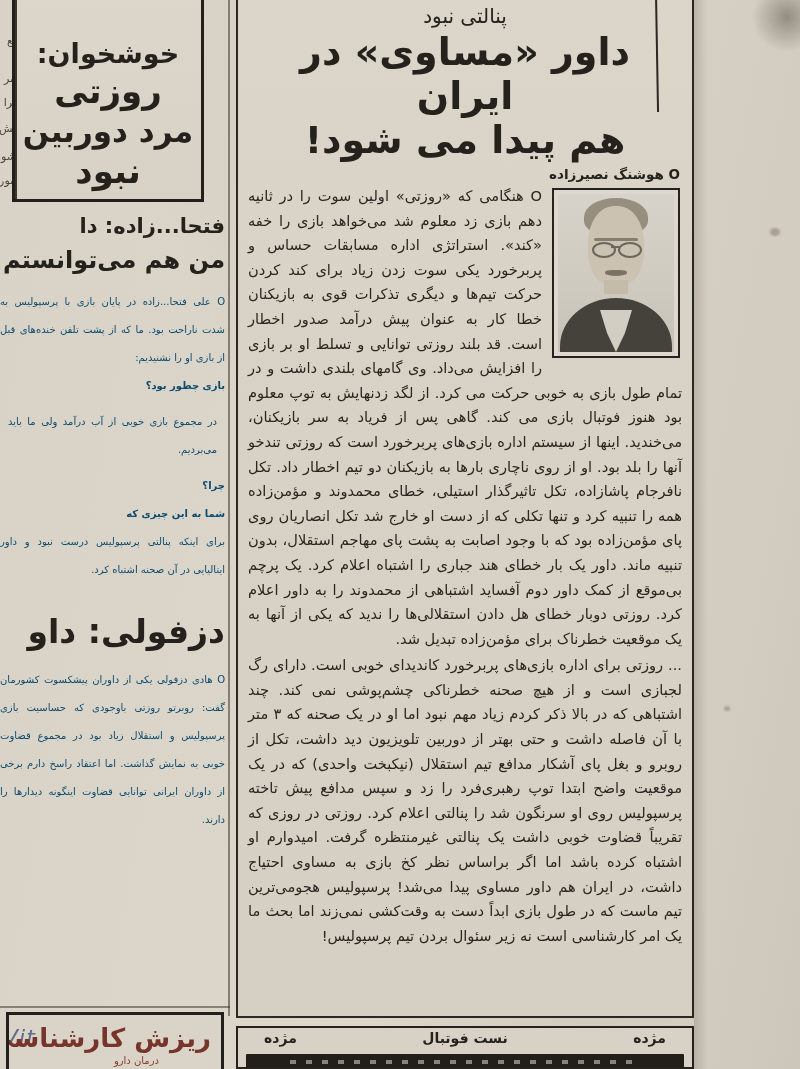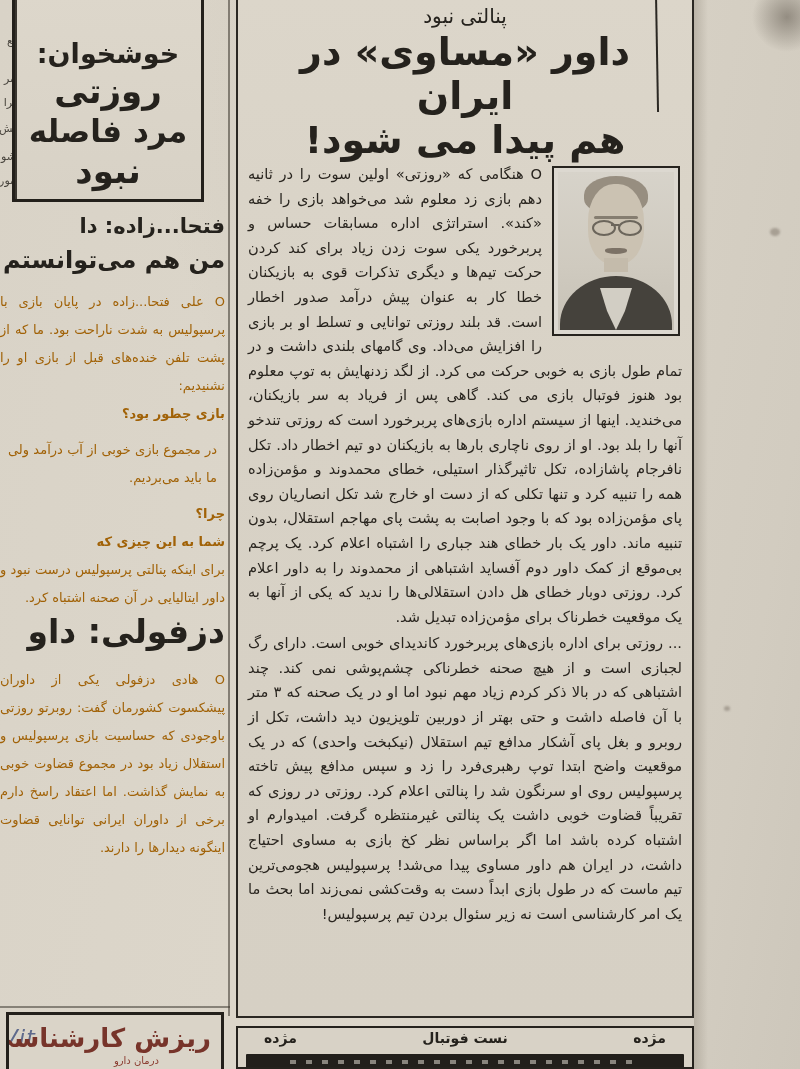--- a/index.html
+++ b/index.html
@@ -23,21 +23,21 @@
     padding-bottom:8px;box-sizing:border-box;
   }
   .lc-box .l1{font-size:27px;font-weight:bold;letter-spacing:-1px;}
   .lc-box .l2{font-size:34px;font-weight:bold;margin-top:2px;}
   .lc-box .l3{font-size:31px;font-weight:bold;margin-top:2px;}
   .lc-box .l4{font-size:34px;font-weight:bold;margin-top:2px;}
   .lc-text{position:absolute;width:300px;direction:rtl;text-align:right;}
   .cutL{left:auto;right:5px;}  
   .h-fatah{top:214px;font-size:21px;font-weight:bold;white-space:nowrap;}
   .h-fatah2{top:246px;font-size:24px;font-weight:bold;white-space:nowrap;}
-  .lc-para{font-size:13px;line-height:28px;text-align:justify;color:#a16207;}
+  .lc-para{font-size:10px;line-height:28px;text-align:justify;color:#0c4a6e;}
   .lc-q{font-weight:bold;}
   .p-fatah{top:288px;width:225px;}
   .h-dezf{top:612px;font-size:33px;font-weight:bold;white-space:nowrap;}
   .p-dezf{top:666px;width:225px;}
   .lc-ad{
     position:absolute;left:6px;top:1012px;width:218px;height:60px;
     border:3px solid #23201b;background:#dad4c8;box-sizing:border-box;overflow:hidden;
   }
   .ad-title{position:absolute;right:10px;top:8px;font-size:26px;font-weight:bold;color:#77342a;direction:rtl;white-space:nowrap;}
   .ad-sub{position:absolute;right:62px;top:40px;font-size:10px;color:#8a3a2e;direction:rtl;}
@@ -100,21 +100,21 @@
   <span class="edge-frag" style="top:34px">نع</span>
   <span class="edge-frag" style="top:72px">مر</span>
   <span class="edge-frag" style="top:96px">برا</span>
   <span class="edge-frag" style="top:122px">نش</span>
   <span class="edge-frag" style="top:150px">شو</span>
   <span class="edge-frag" style="top:174px">مور</span>
 
   <div class="lc-box rtl">
     <div class="l1">خوشخوان:</div>
     <div class="l2">روزتی</div>
-    <div class="l3">مرد فاصله</div>
+    <div class="l3">مرد دوربین</div>
     <div class="l4">نبود</div>
   </div>
 
   <div class="lc-text cutL h-fatah">فتحا...زاده: دا</div>
   <div class="lc-text cutL h-fatah2">من هم می‌توانستم مث</div>
 
   <div class="lc-text cutL p-fatah">
     <p class="lc-para" style="margin:0">O علی فتحا...زاده در پایان بازی با پرسپولیس به شدت ناراحت بود. ما که از پشت تلفن خنده‌های قبل از بازی او را نشنیدیم:</p>
     <p class="lc-para lc-q" style="margin:0">بازی چطور بود؟</p>
     <p class="lc-para" style="margin:8px">در مجموع بازی خوبی از آب درآمد ولی ما باید می‌بردیم.</p>
@@ -139,20 +139,21 @@
 </div>
 
 <div class="divider-rule"></div>
 
 <div class="article">
   <div class="kicker">پنالتی نبود</div>
   <div class="title rtl">
     <span>داور «مساوی» در ایران</span><br>
     <span>هم پیدا می شود!</span>
   </div>
+  <div class="byline">O هوشنگ نصیرزاده</div>
 
   <div class="body-text">
     <div class="photo-frame">
       <div class="photo">
         <div class="ph-hair"></div>
         <div class="ph-face"></div>
         <div class="ph-brow"></div>
         <div class="ph-gl1"></div>
         <div class="ph-gl2"></div>
         <div class="ph-gbr"></div>

